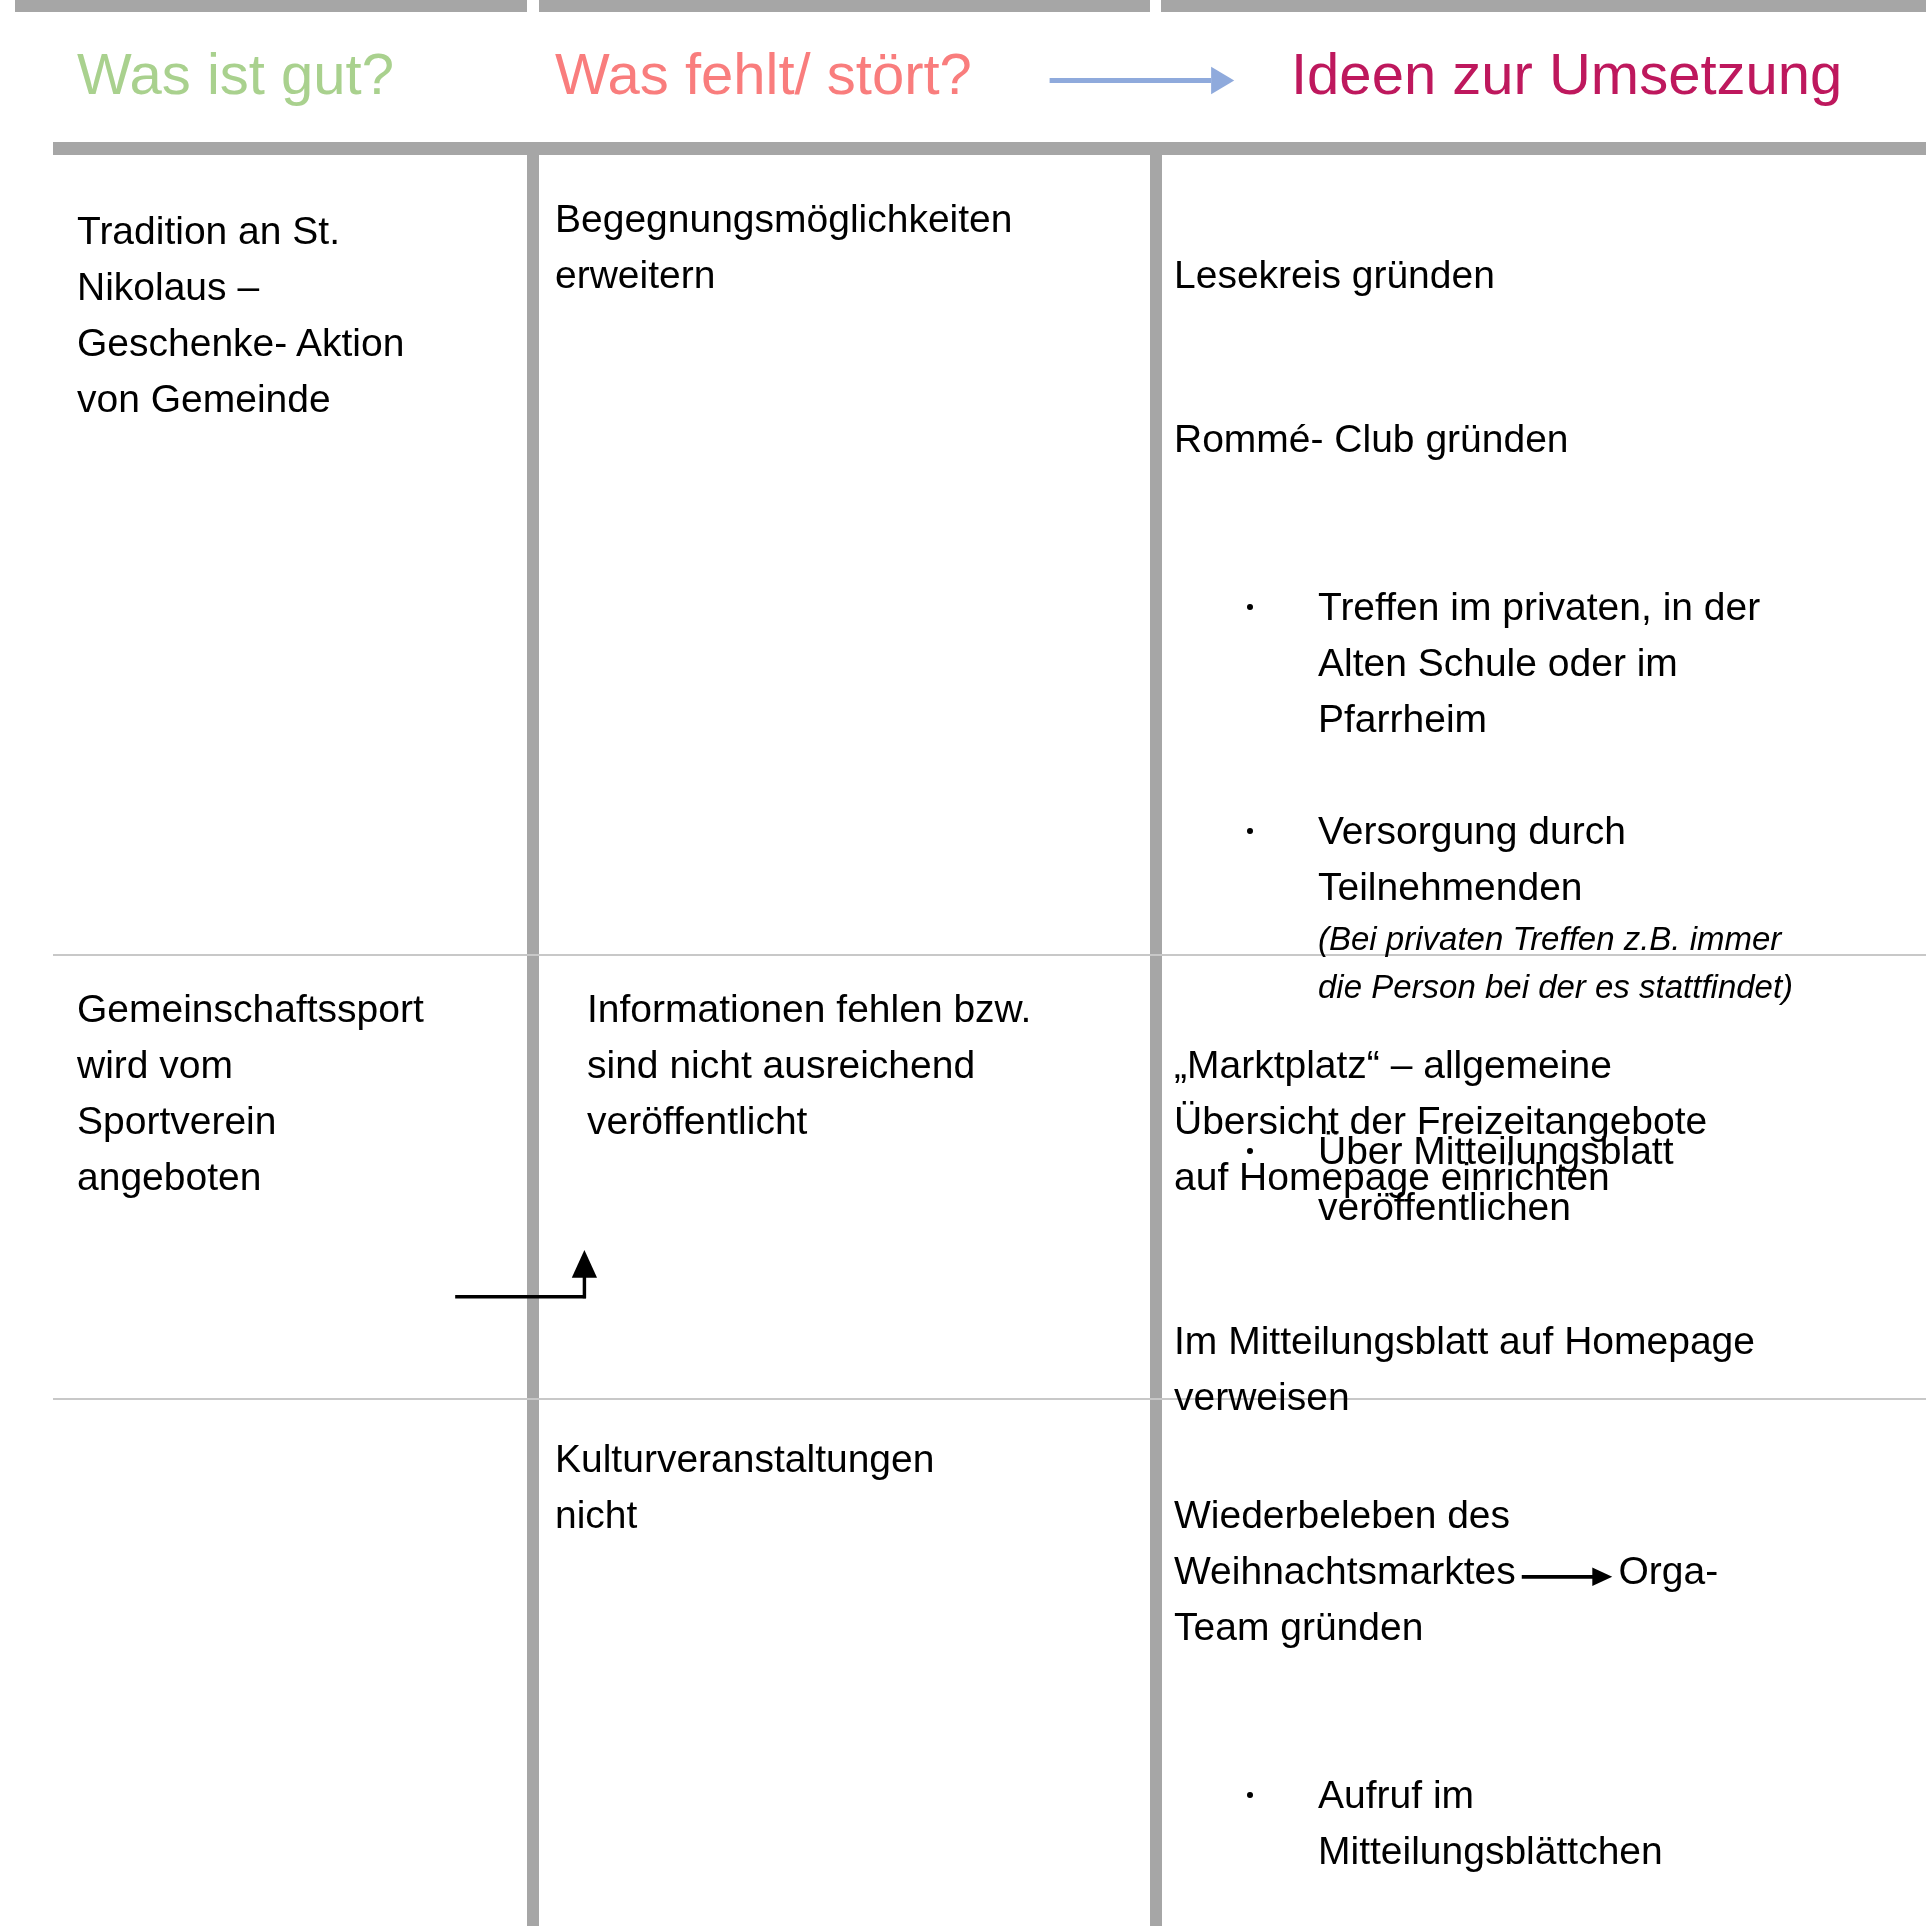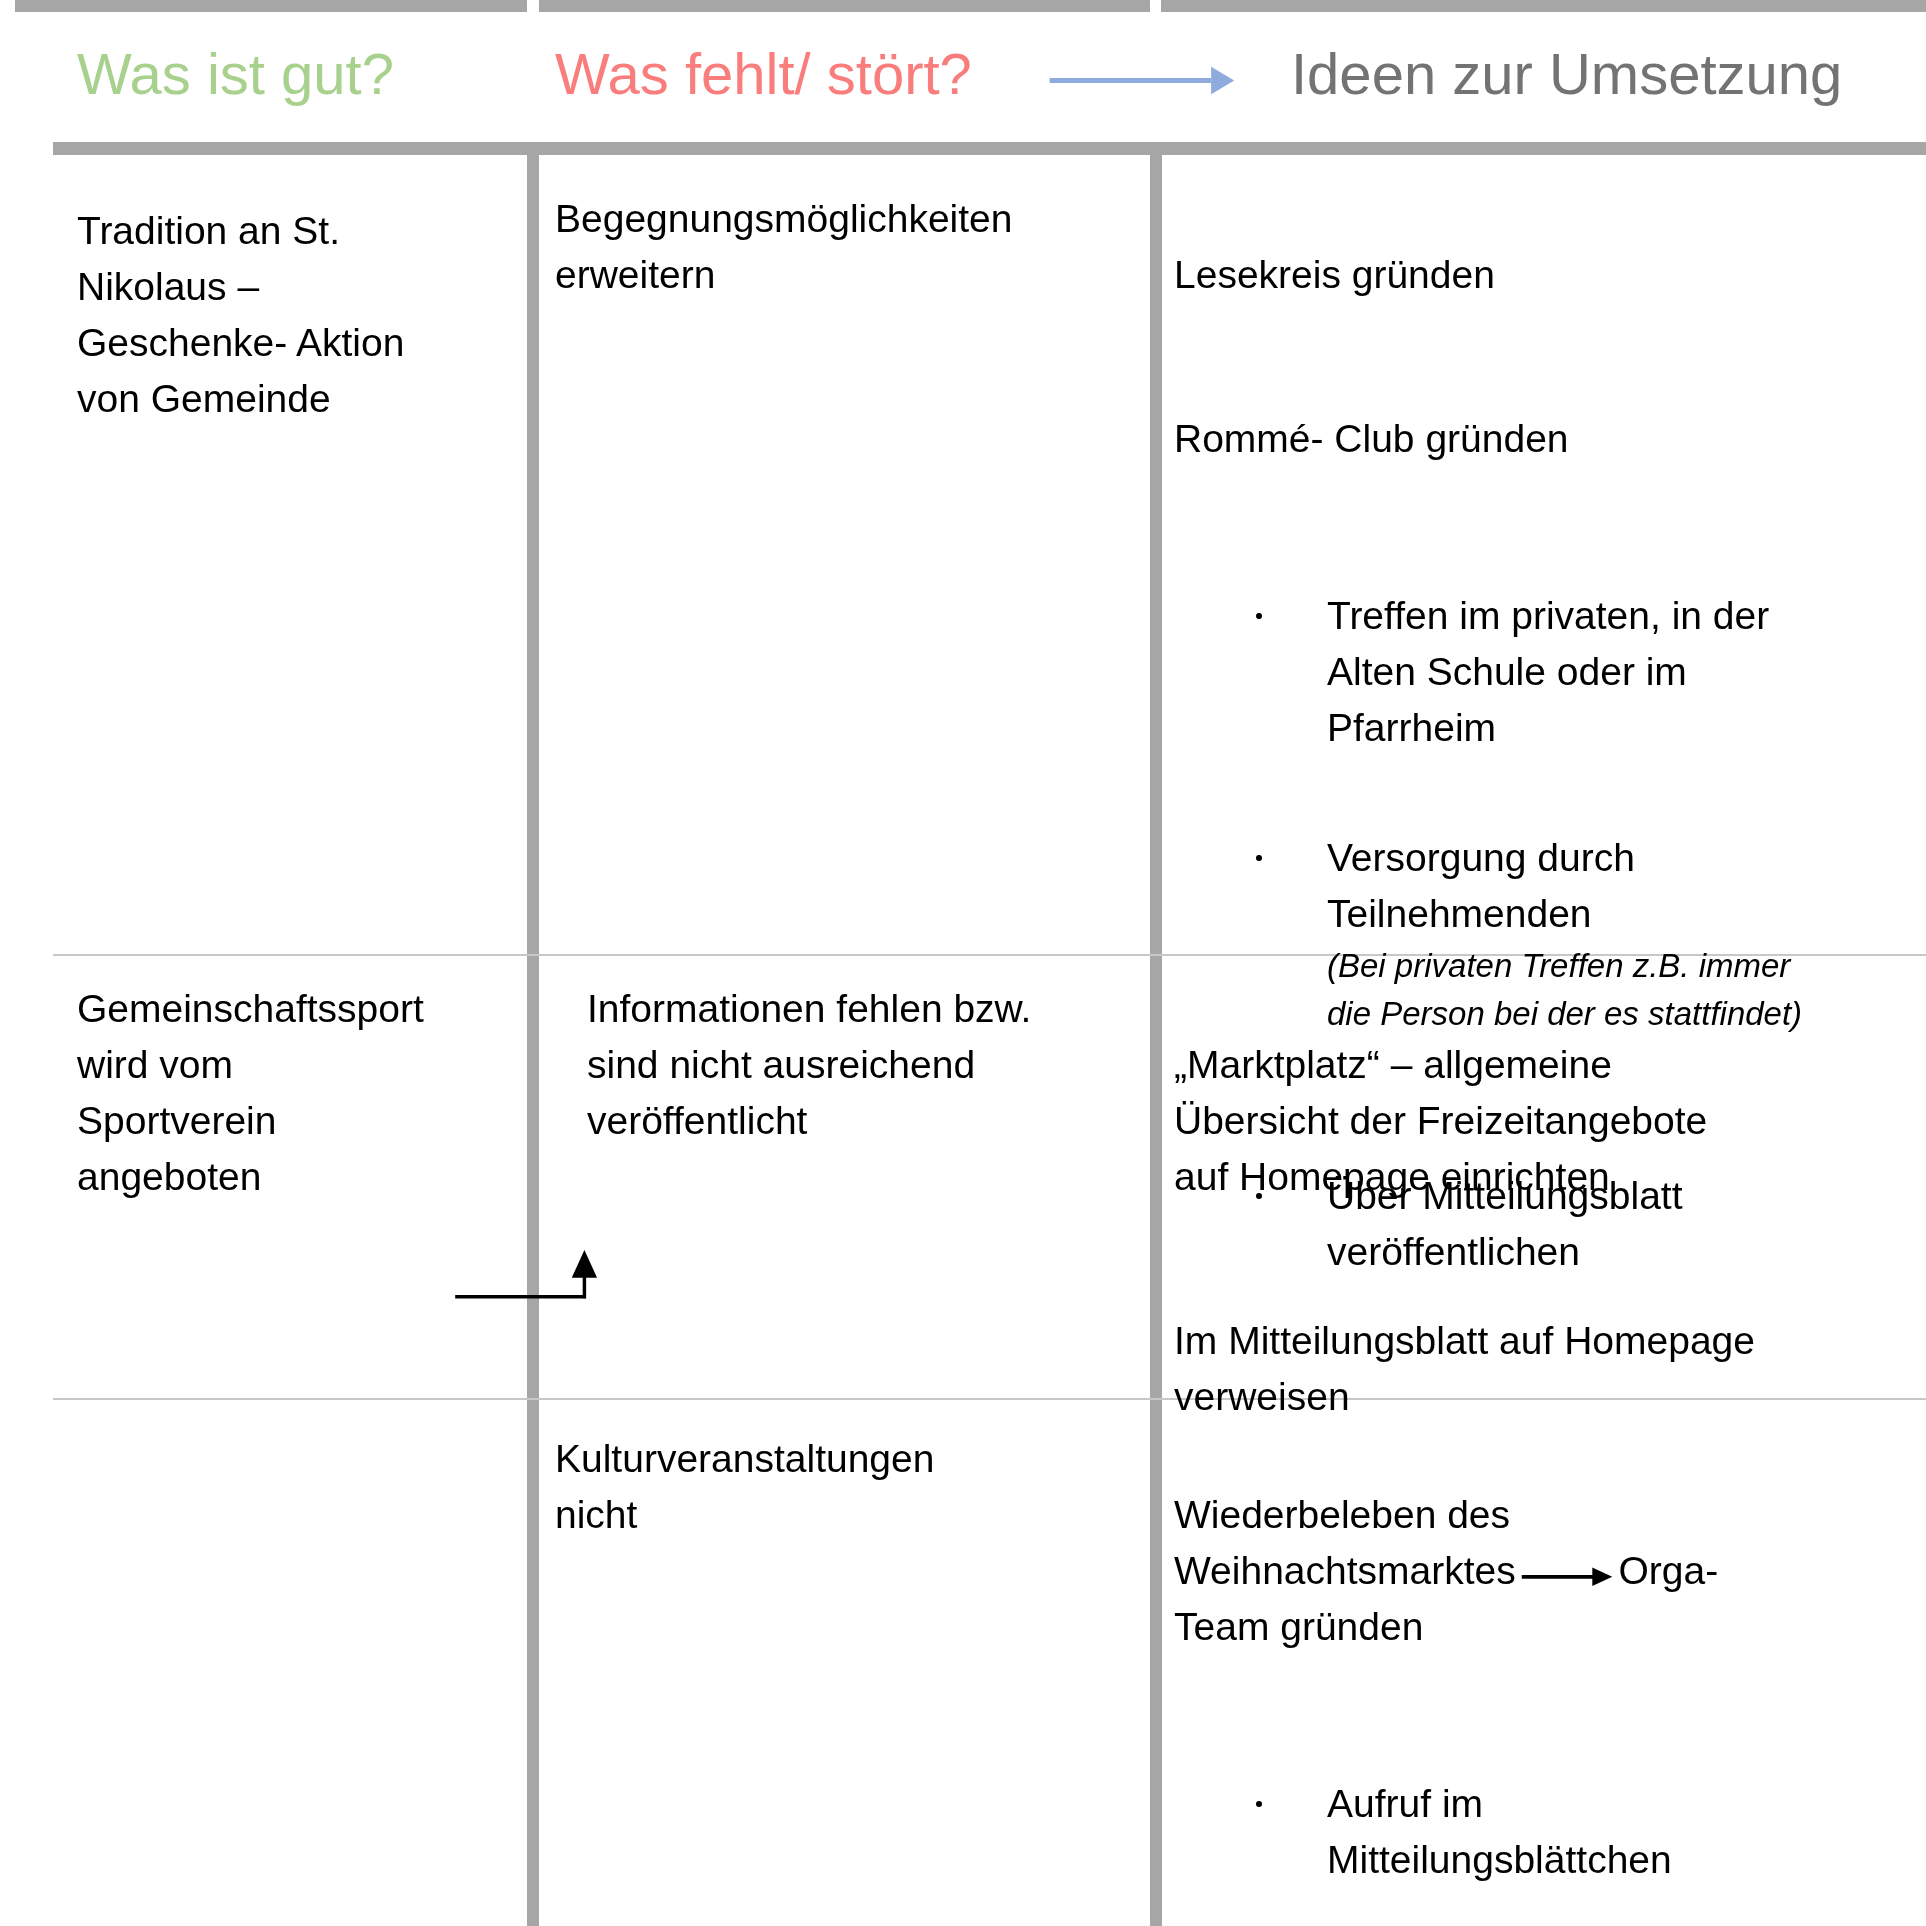--- a/index.html
+++ b/index.html
@@ -7,39 +7,39 @@
     width:1931px;height:3009px;position:relative;overflow:hidden;
     font-family:"Liberation Sans","DejaVu Sans",sans-serif;color:#000;
   }
   .abs{position:absolute;}
   .bar{background:#a6a6a6;}
   .thinline{background:#c8c8c8;}
   .hdr{font-size:58px;line-height:56px;white-space:pre;}
   .cell{font-size:39px;line-height:56px;white-space:pre-line;}
   .gap{margin-top:52px;}
   .bullets{margin:0;padding:0;list-style:none;}
-  .bullets li{position:relative;padding-left:144px;margin:9px;}
+  .bullets li{position:relative;padding-left:144px;margin:0;}
   .dot{position:absolute;left:73px;top:25px;width:5.8px;height:5.8px;border-radius:50%;background:#000;}
   .note{font-size:33px;line-height:48px;white-space:pre-line;font-style:italic;}
   .inline-arrow{display:inline-block;vertical-align:-3.1px;margin:0 5.4px;}
 </style>
 </head>
 <body>
 
 <div class="abs bar" style="left:15.4px;top:0;width:512px;height:11.6px;"></div>
 <div class="abs bar" style="left:539px;top:0;width:611px;height:11.6px;"></div>
 <div class="abs bar" style="left:1161px;top:0;width:769px;height:11.6px;"></div>
 
 <div class="abs hdr" style="left:77px;top:46px;color:#a9d18e;">Was ist gut?</div>
 <div class="abs hdr" style="left:555px;top:46px;color:#f97d7d;">Was fehlt/ stört?</div>
 <svg class="abs" style="left:1040px;top:63px;" width="200" height="35" viewBox="0 0 520 90">
   <line x1="25" y1="45" x2="445" y2="45" stroke="#8faadc" stroke-width="13"></line>
   <polygon points="445,9 445,81 505,45" fill="#8faadc"></polygon>
 </svg>
-<div class="abs hdr" style="left:1291px;top:46px;color:#737373;">Ideen zur Umsetzung</div>
+<div class="abs hdr" style="left:1291px;top:46px;color:#be185d;">Ideen zur Umsetzung</div>
 
 <div class="abs bar" style="left:53px;top:142px;width:1878px;height:12.7px;"></div>
 <div class="abs bar" style="left:527px;top:155px;width:11.6px;height:2564px;"></div>
 <div class="abs bar" style="left:1150px;top:155px;width:11.6px;height:2564px;"></div>
 <div class="abs thinline" style="left:53px;top:954px;width:1878px;height:2.3px;"></div>
 <div class="abs thinline" style="left:53px;top:1398px;width:1878px;height:2.3px;"></div>
 
 <div class="abs cell" style="left:77px;top:203px;width:443px;">Tradition an St.
 Nikolaus –
 Geschenke- Aktion

